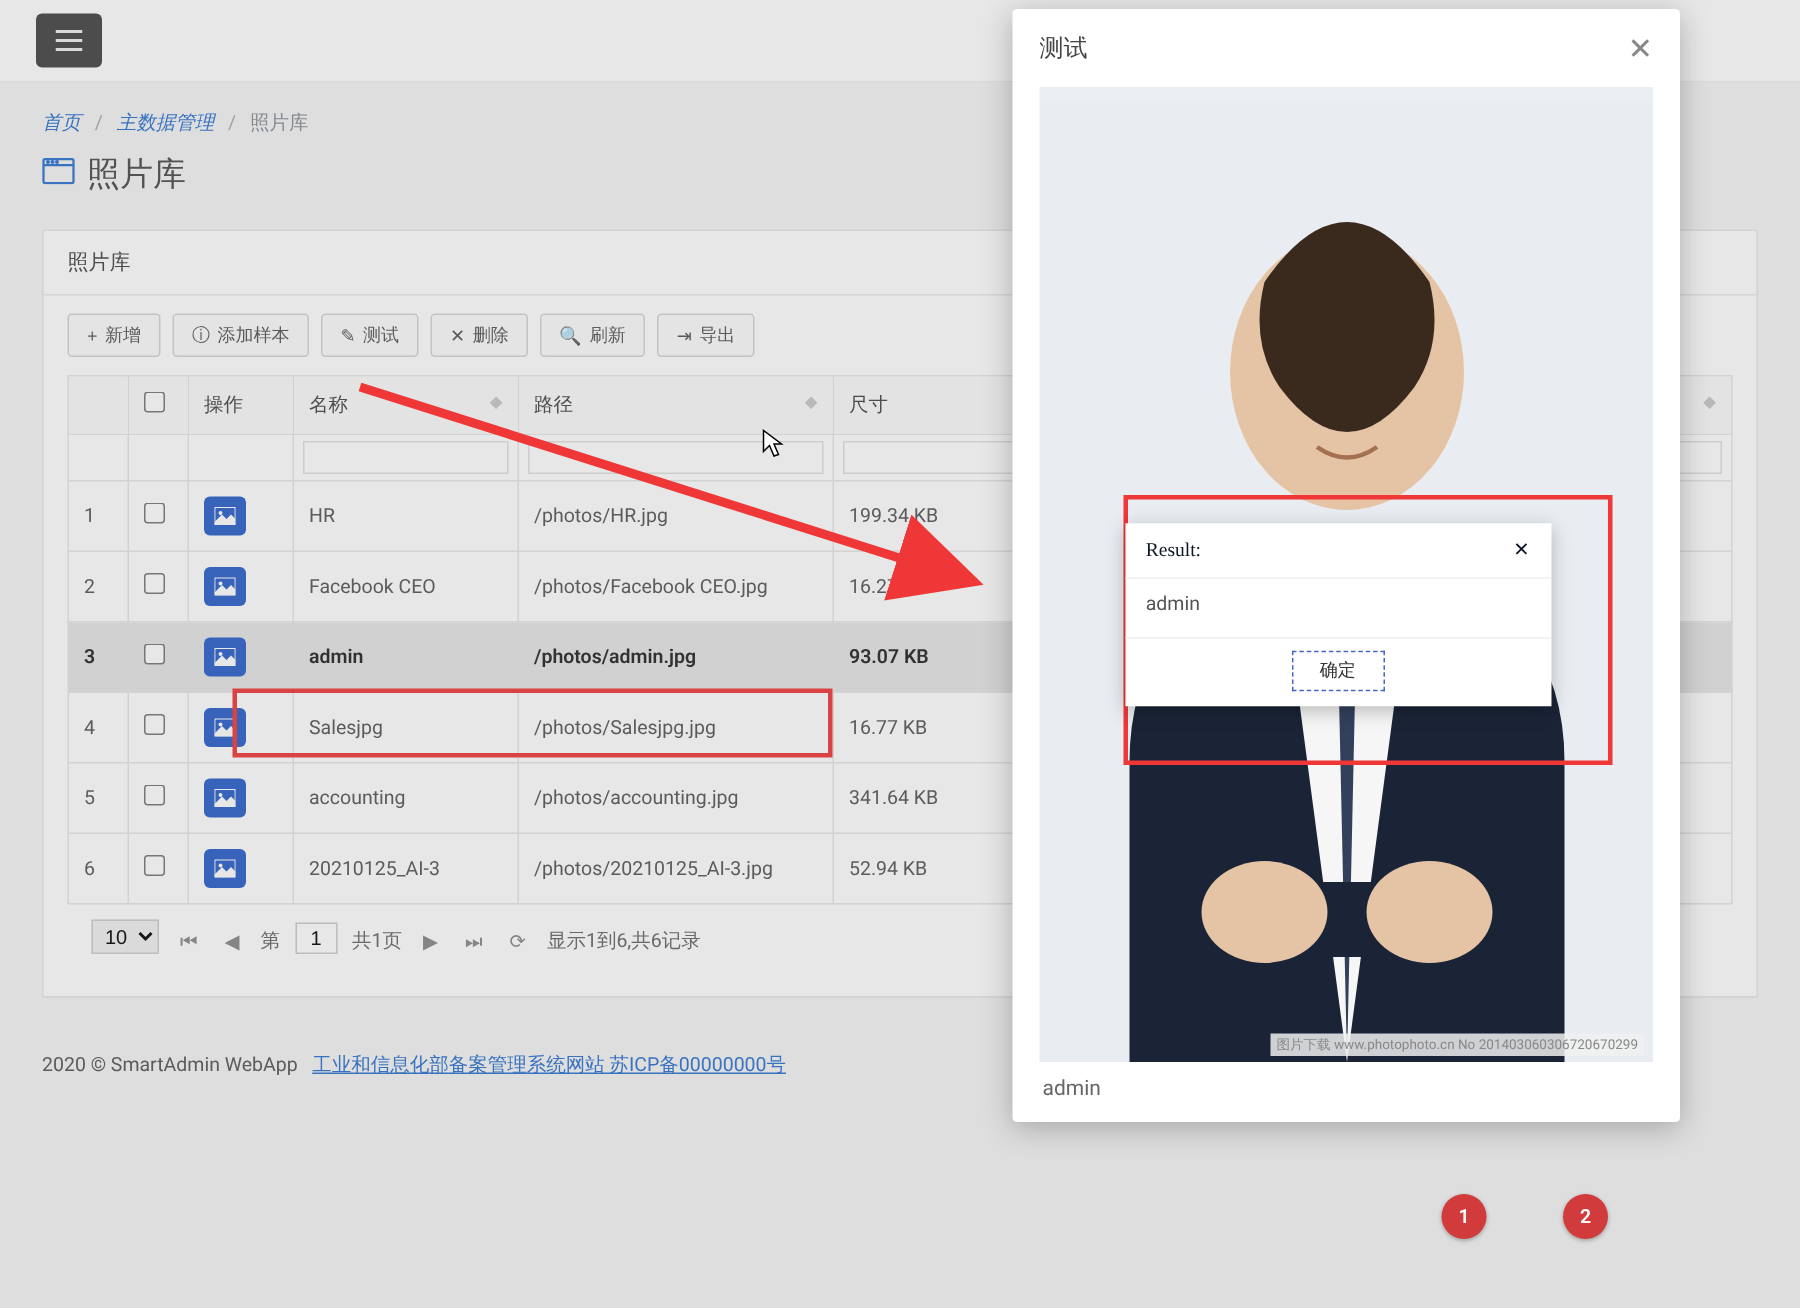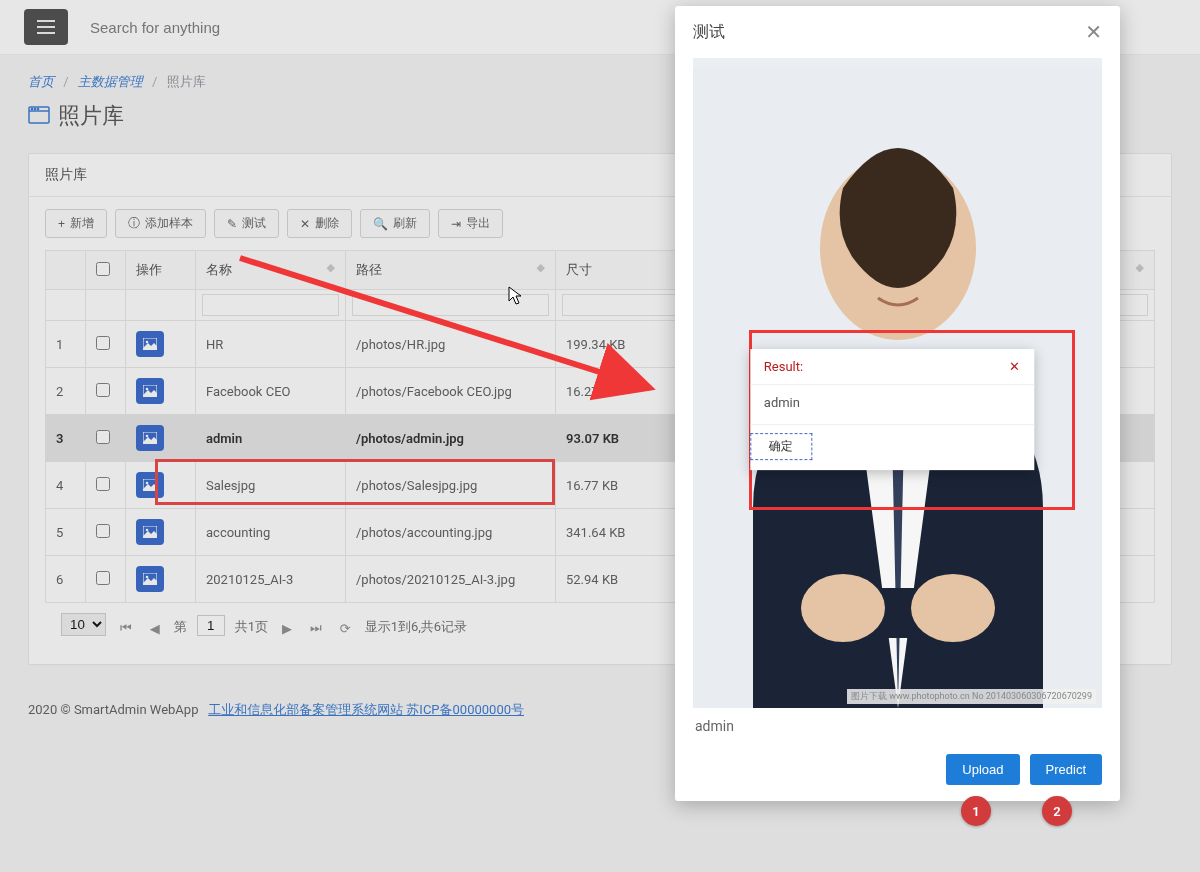--- a/index.html
+++ b/index.html
@@ -112,43 +112,42 @@
   .suit-figure { position:absolute; bottom:0; }
   .name-line { padding: 10px 2px 4px; color:#666; font-size: 14px;}
   .modal-ft { display:flex; justify-content:flex-end; gap:10px; padding: 6px 18px 16px;}
   .btn-primary { background:#1e7dd8; color:#fff; border:none; padding:8px 16px; border-radius:3px; cursor:pointer; font-size: 13px;}
   
   .result-pop {
     position:absolute; top: 50%; left:50%; transform: translate(-52%, -28%);
     width: 284px; background:#fff; box-shadow: 0 3px 12px rgba(0,0,0,0.25);
     z-index: 3;
   }
-  .result-pop .hd { display:flex; justify-content:space-between; padding: 10px 14px; font-size:13px; color:#b91c1c; border-bottom: 1px solid #efefef;}
+  .result-pop .hd { display:flex; justify-content:space-between; padding: 10px 14px; font-size:13px; color:#0f172a; border-bottom: 1px solid #efefef; font-family: Liberation Serif, serif;}
   .result-pop .bd { padding: 10px 14px 14px; font-size: 13px; color:#555;}
-  .result-pop .ft { display:flex; padding: 8px 0 10px; border-top:1px solid #efefef;}
+  .result-pop .ft { display:flex; justify-content:center; padding: 8px 0 10px; border-top:1px solid #efefef;}
   .result-pop .ok { border:1px dashed #4868c6; background:#fff; color:#333; padding: 4px 18px; font-size:12px; cursor:pointer;}
   .result-frame { position:absolute; border: 3px solid #ef3737; pointer-events:none; }
   
   .arrow-svg { position:absolute; z-index: 8; pointer-events:none;}
   .cursor { position:absolute; z-index: 9; pointer-events:none;}
   .circ { position:absolute; width:30px; height:30px; border-radius:50%; background:#d23b3b; color:#fff; display:flex; align-items:center; justify-content:center; font-weight:600; z-index:20; box-shadow: 0 1px 3px rgba(0,0,0,0.3);}
   .wm { position:absolute; bottom:4px; right:6px; font-size:9px; color:#888; background: rgba(240,240,240,0.85); padding: 1px 4px;}
 </style>
 </head>
 <body>
 
 <div class="topbar">
   <div class="hamburger">
     <svg width="18" height="14" viewBox="0 0 18 14">
         <rect width="18" height="2"></rect>
         <rect y="6" width="18" height="2"></rect>
         <rect y="12" width="18" height="2"></rect>
       </svg>
   </div>
-  <input class="search-input" placeholder="Search for anything" style="">
 </div>
 
 <div class="content">
 
   <div class="breadcrumb">
     <a href="#">首页</a>
     <span class="sep">/</span>
     <a href="#">主数据管理</a>
     <span class="sep">/</span>
     <span>照片库</span>
@@ -396,20 +395,16 @@
           <span style="cursor:pointer">✕</span>
         </div>
         <div class="bd">admin</div>
         <div class="ft">
           <button class="ok">确定</button>
         </div>
       </div>
     </div>
     <div class="name-line">admin</div>
   </div>
-  <div class="modal-ft">
-    <button class="btn-primary">Upload</button>
-    <button class="btn-primary">Predict</button>
-  </div>
 </div>
 
 <div class="circ" style="left:961px; top:796px;">1</div>
 <div class="circ" style="left:1042px; top:796px;">2</div>
 
 </body></html>

